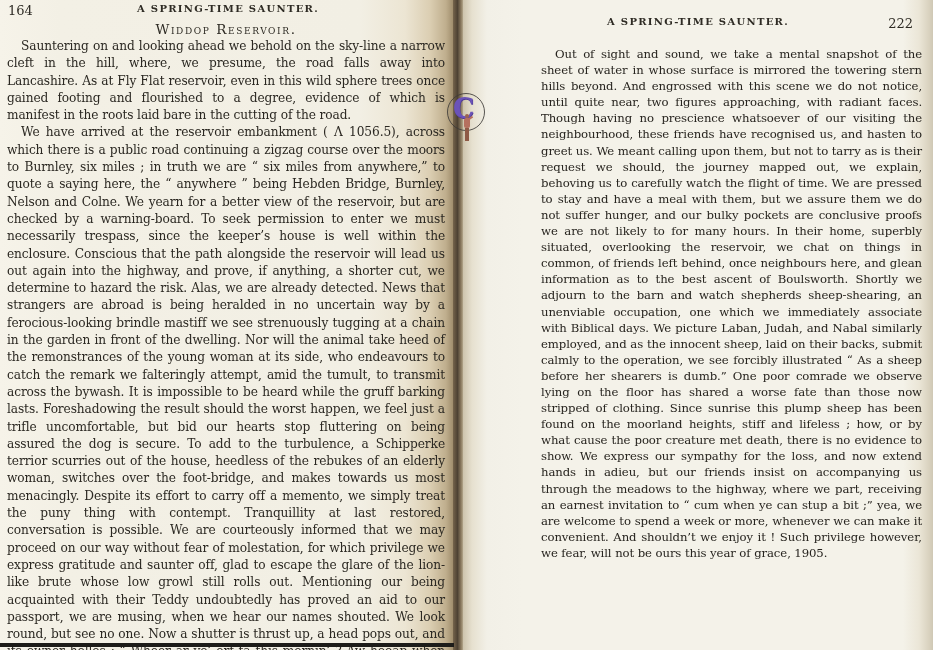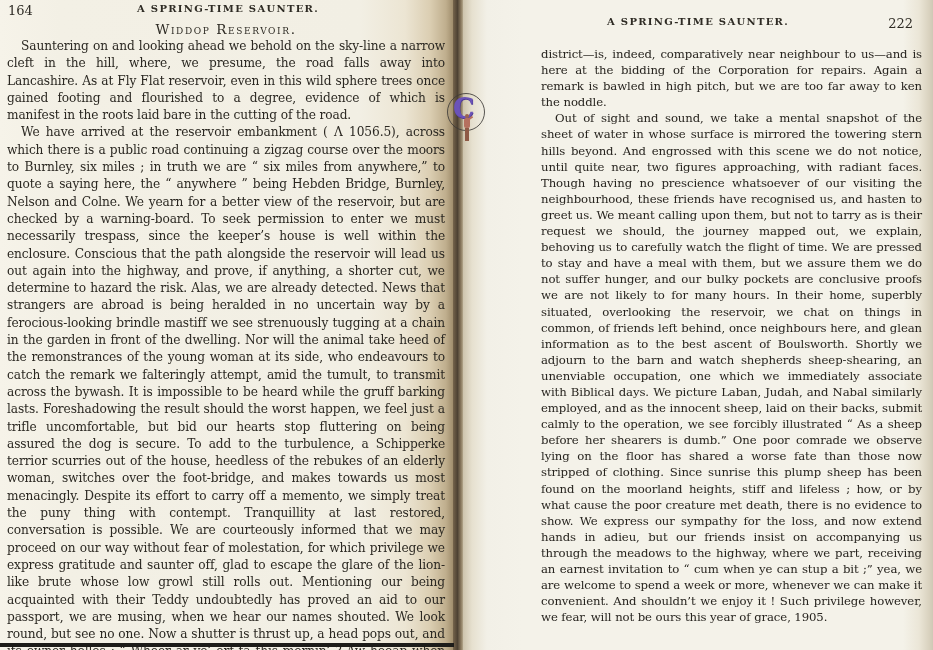--- a/index.html
+++ b/index.html
@@ -88,21 +88,20 @@
         <p class="para indent"><span>We have arrived at the reservoir embankment ( Λ 1056.5), across which there is a public road continuing a zigzag course over the moors to Burnley, six miles ; in truth we are “ six miles from anywhere,” to quote a saying here, the “ anywhere ” being Hebden Bridge, Burnley, Nelson and Colne. We yearn for a better view of the reservoir, but are checked by a warning-board. To seek permission to enter we must necessarily trespass, since the keeper’s house is well within the enclosure. Conscious that the path alongside the reservoir will lead us out again into the highway, and prove, if anything, a shorter cut, we determine to hazard the risk. Alas, we are already detected. News that strangers are abroad is being heralded in no uncertain way by a ferocious-looking brindle mastiff we see strenuously tugging at a chain in the garden in front of the dwelling. Nor will the animal take heed of the remonstrances of the young woman at its side, who endeavours to catch the remark we falteringly attempt, amid the tumult, to transmit across the bywash. It is impossible to be heard while the gruff barking lasts. Foreshadowing the result should the worst happen, we feel just a trifle uncomfortable, but bid our hearts stop fluttering on being assured the dog is secure. To add to the turbulence, a Schipperke terrior scurries out of the house, heedless of the rebukes of an elderly woman, switches over the foot-bridge, and makes towards us most menacingly. Despite its effort to carry off a memento, we simply treat the puny thing with contempt. Tranquillity at last restored, conversation is possible. We are courteously informed that we may proceed on our way without fear of molestation, for which privilege we express gratitude and saunter off, glad to escape the glare of the lion-like brute whose low growl still rolls out. Mentioning our being acquainted with their Teddy undoubtedly has proved an aid to our passport, we are musing, when we hear our names shouted. We look round, but see no one. Now a shutter is thrust up, a head pops out, and its owner hollos : “ Wheer ar yo’ orf ta this mornin’ ? Aw hooap when yo’ get back yo’ll put ’t i’ th’ </span></p>
       </div>
   </div>
 
   <div class="gutter-line"></div>
 
   <div class="page-right">
     <div class="running-header right-header">A SPRING-TIME SAUNTER.</div>
     <div class="page-number right-pagenum">222</div>
     <div class="textcol textcol-right">
-        <p class="para"><span>district—is, indeed, comparatively near neighbour to us—and is here at the bidding of the Corporation for repairs. Again a remark is bawled in high pitch, but we are too far away to ken the noddle.</span></p>
         <p class="para indent"><span>Out of sight and sound, we take a mental snapshot of the sheet of water in whose surface is mirrored the towering stern hills beyond. And engrossed with this scene we do not notice, until quite near, two figures approaching, with radiant faces. Though having no prescience whatsoever of our visiting the neighbourhood, these friends have recognised us, and hasten to greet us. We meant calling upon them, but not to tarry as is their request we should, the journey mapped out, we explain, behoving us to carefully watch the flight of time. We are pressed to stay and have a meal with them, but we assure them we do not suffer hunger, and our bulky pockets are conclusive proofs we are not likely to for many hours. In their home, superbly situated, overlooking the reservoir, we chat on things in common, of friends left behind, once neighbours here, and glean information as to the best ascent of Boulsworth. Shortly we adjourn to the barn and watch shepherds sheep-shearing, an unenviable occupation, one which we immediately associate with Biblical days. We picture Laban, Judah, and Nabal similarly employed, and as the innocent sheep, laid on their backs, submit calmly to the operation, we see forcibly illustrated “ As a sheep before her shearers is dumb.” One poor comrade we observe lying on the floor has shared a worse fate than those now stripped of clothing. Since sunrise this plump sheep has been found on the moorland heights, stiff and lifeless ; how, or by what cause the poor creature met death, there is no evidence to show. We express our sympathy for the loss, and now extend hands in adieu, but our friends insist on accompanying us through the meadows to the highway, where we part, receiving an earnest invitation to “ cum when ye can stup a bit ;” yea, we are welcome to spend a week or more, whenever we can make it convenient. And shouldn’t we enjoy </span><span class="it">it</span><span> ! Such privilege however, we fear, will </span><span class="it">not</span><span> be ours this year of grace, 1905.</span></p>
       </div>
   </div>
 
   <div class="scan-edge"></div>
 
   <div class="stamp">
     <div class="stamp-letter">C</div>
     <div class="stamp-figure">
       <div class="fig-head"></div>

